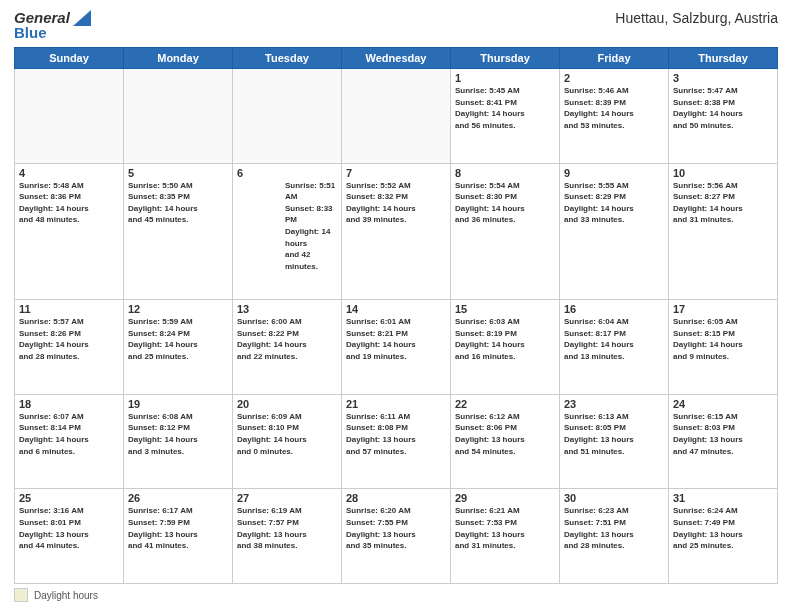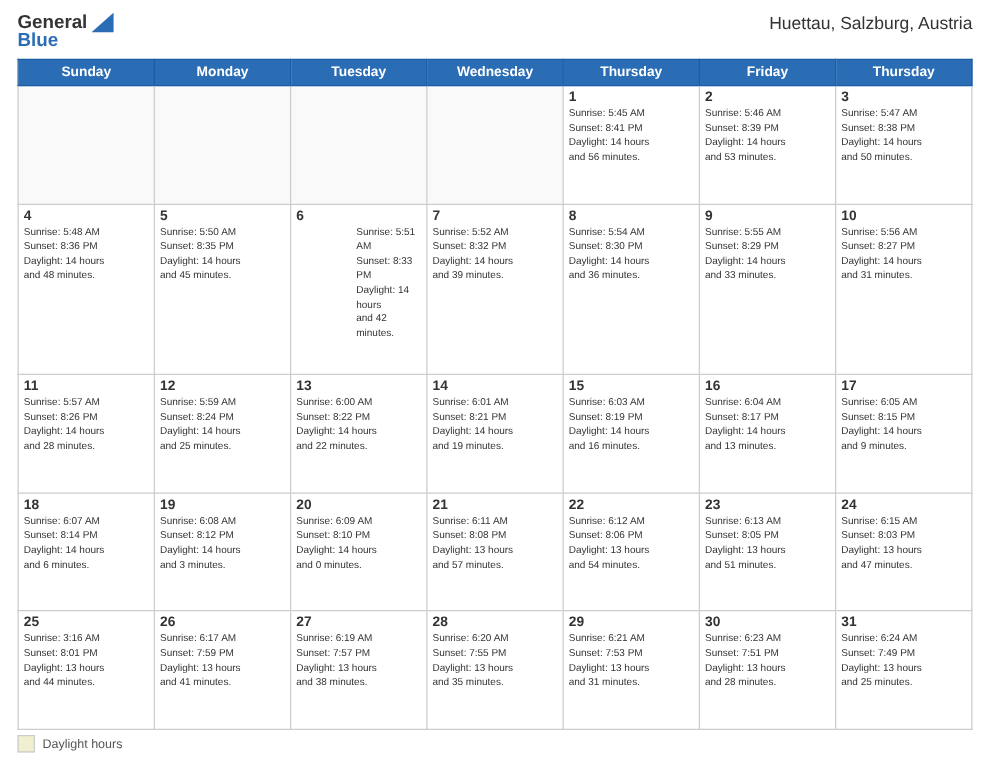--- a/index.html
+++ b/index.html
@@ -82,20 +82,21 @@
       font-size: 11px;
       font-weight: bold;
       color: #333;
       display: block;
       margin-bottom: 1px;
     }
     .day-info {
       font-size: 8px;
       color: #333;
       line-height: 1.45;
+      font-weight: bold;
     }
     .footer {
       display: flex;
       align-items: center;
       margin-top: 4px;
       font-size: 10px;
       color: #555;
     }
     .footer-box {
       width: 14px;
@@ -106,21 +107,21 @@
       display: inline-block;
     }
   </style>
 </head>
 <body>
 
 <div class="page">
   <div class="header">
     <div class="logo">
       <div style="display:flex;flex-direction:column;line-height:1.1;">
-        <div style="display:flex;align-items:center;gap:1px;">
+        <div style="display:flex;align-items:center;gap:1px;font-style:italic;">
           <span class="logo-text-general">General</span>
           <svg width="18" height="16" viewBox="0 0 18 16" style="margin-left:2px;">
             <polygon points="0,16 18,0 18,16" fill="#2a6db5"></polygon>
           </svg>
         </div>
         <span class="logo-text-blue" style="margin-top:-2px;">Blue</span>
       </div>
     </div>
     <div class="title-block">
       <div class="location">Huettau, Salzburg, Austria</div>

